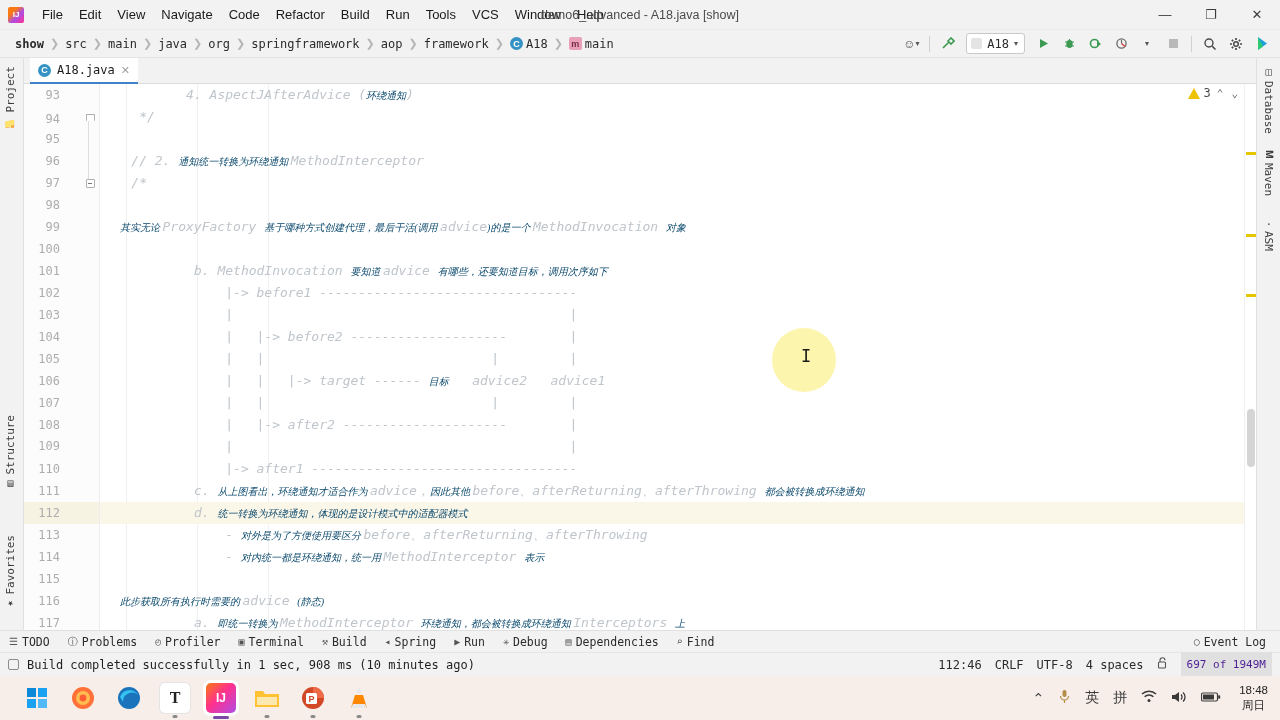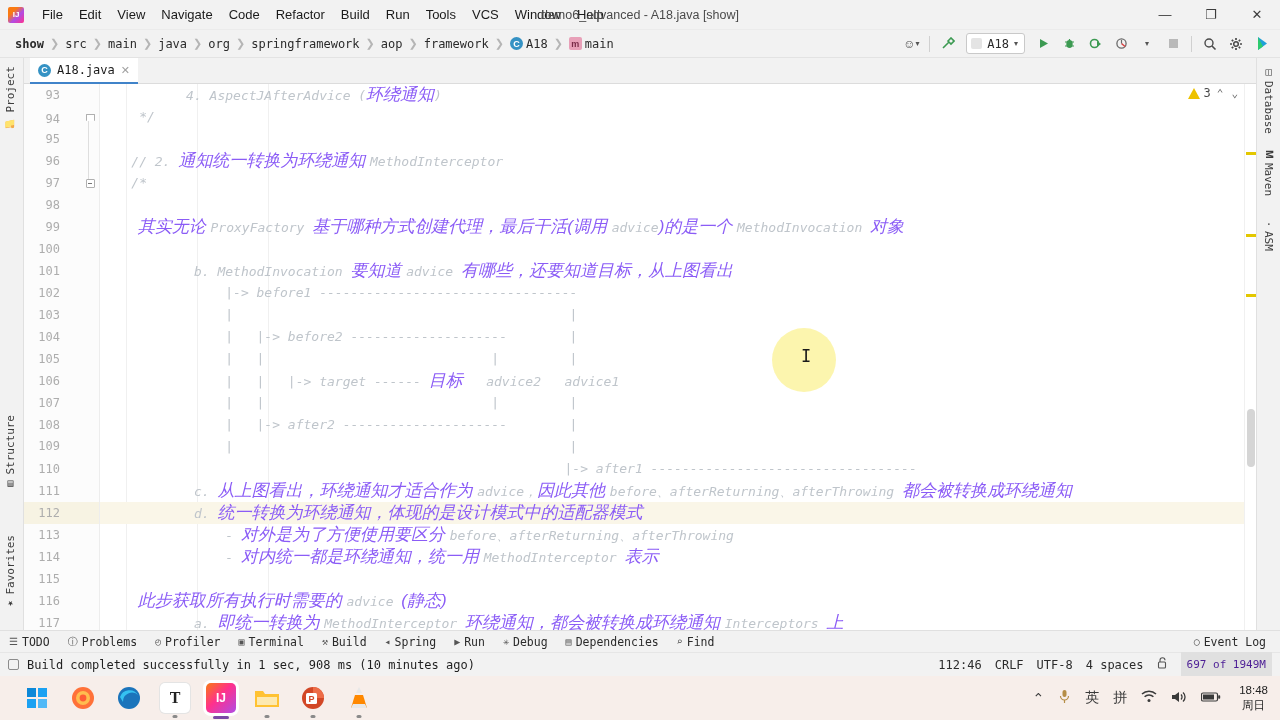--- a/index.html
+++ b/index.html
@@ -161,22 +161,22 @@
   }
 
   .code-area {
     position: absolute; top: 0; left: 76px; width: 1156px; height: 546px;
   }
   .cline {
     position: absolute; left: 0; width: 1156px; height: 22px; line-height: 22px;
     white-space: pre; font-family: "DejaVu Sans Mono", monospace; font-size: 13px;
   }
   .cline .txt { color: #bfc5cb; font-style: italic; }
-  .cline .cjk { color: #8b5cf6; font-style: italic;
-    font-family: Liberation Sans, sans-serif; font-size: 17px; }
+  .cline .cjk { color: #0c4a6e; font-style: italic;
+    font-family: Liberation Serif, serif; font-size: 10px; }
 
   .hl-line {
     position: absolute; left: 0; width: 1232px; height: 22px;
     background: #faf6e8;
   }
   .hl-gutter { position: absolute; left: 0; width: 76px; height: 22px; background: #f7f3e3; }
 
   .vstripe {
     position: absolute; top: 0; width: 1px; height: 546px; background: #f0f0f0;
   }
@@ -489,30 +489,30 @@
         <div class="vstripe" style="left: 26px;"></div>
         <div class="vstripe" style="left: 97px;"></div>
         <div class="vstripe" style="left: 168px;"></div>
         <div class="cline" style="top: 0px;"><span class="txt">           4. AspectJAfterAdvice (</span><span class="cjk">环绕通知</span><span class="txt">)</span></div>
         <div class="cline" style="top: 22px;"><span class="txt">     */</span></div>
         <div class="cline" style="top: 44px;"></div>
         <div class="cline" style="top: 66px;"><span class="txt">    // 2. </span><span class="cjk">通知统一转换为环绕通知 </span><span class="txt">MethodInterceptor</span></div>
         <div class="cline" style="top: 88px;"><span class="txt">    /*</span></div>
         <div class="cline" style="top: 110px;"></div>
         <div class="cline" style="top: 132px;"><span class="cjk">        其实无论 </span><span class="txt">ProxyFactory </span><span class="cjk">基于哪种方式创建代理，最后干活(调用 </span><span class="txt">advice</span><span class="cjk">)的是一个 </span><span class="txt">MethodInvocation </span><span class="cjk">对象</span></div>
-        <div class="cline" style="top: 176px;"><span class="txt">            b. MethodInvocation </span><span class="cjk">要知道 </span><span class="txt">advice </span><span class="cjk">有哪些，还要知道目标，从上图看出</span></div>
+        <div class="cline" style="top: 176px;"><span class="txt">            b. MethodInvocation </span><span class="cjk">要知道 </span><span class="txt">advice </span><span class="cjk">有哪些，还要知道目标，调用次序如下</span></div>
         <div class="cline" style="top: 198px;"><span class="txt">                |-&gt; before1 ---------------------------------</span></div>
         <div class="cline" style="top: 220px;"><span class="txt">                |                                           |</span></div>
         <div class="cline" style="top: 242px;"><span class="txt">                |   |-&gt; before2 --------------------        |</span></div>
         <div class="cline" style="top: 264px;"><span class="txt">                |   |                             |         |</span></div>
         <div class="cline" style="top: 286px;"><span class="txt">                |   |   |-&gt; target ------ </span><span class="cjk">目标</span><span class="txt">   advice2   advice1</span></div>
         <div class="cline" style="top: 308px;"><span class="txt">                |   |                             |         |</span></div>
         <div class="cline" style="top: 330px;"><span class="txt">                |   |-&gt; after2 ---------------------        |</span></div>
         <div class="cline" style="top: 352px;"><span class="txt">                |                                           |</span></div>
-        <div class="cline" style="top: 374px; text-align: center;"><span class="txt">                |-&gt; after1 ----------------------------------</span></div>
+        <div class="cline" style="top: 374px;"><span class="txt">                |-&gt; after1 ----------------------------------</span></div>
         <div class="cline" style="top: 396px;"><span class="txt">            c. </span><span class="cjk">从上图看出，环绕通知才适合作为 </span><span class="txt">advice，</span><span class="cjk">因此其他 </span><span class="txt">before、afterReturning、afterThrowing </span><span class="cjk">都会被转换成环绕通知</span></div>
         <div class="hl-line" style="top: 418px; left: 0px; width: 1156px;"></div>
         <div class="cline" style="top: 418px;"><span class="txt">            d. </span><span class="cjk">统一转换为环绕通知，体现的是设计模式中的适配器模式</span></div>
         <div class="cline" style="top: 440px;"><span class="txt">                - </span><span class="cjk">对外是为了方便使用要区分 </span><span class="txt">before、afterReturning、afterThrowing</span></div>
         <div class="cline" style="top: 462px;"><span class="txt">                - </span><span class="cjk">对内统一都是环绕通知，统一用 </span><span class="txt">MethodInterceptor </span><span class="cjk">表示</span></div>
         <div class="cline" style="top: 484px;"></div>
         <div class="cline" style="top: 506px;"><span class="cjk">        此步获取所有执行时需要的 </span><span class="txt">advice </span><span class="cjk">(静态)</span></div>
         <div class="cline" style="top: 528px;"><span class="txt">            a. </span><span class="cjk">即统一转换为 </span><span class="txt">MethodInterceptor </span><span class="cjk">环绕通知，都会被转换成环绕通知 </span><span class="txt">Interceptors </span><span class="cjk">上</span></div>
       </div>
   </div>

